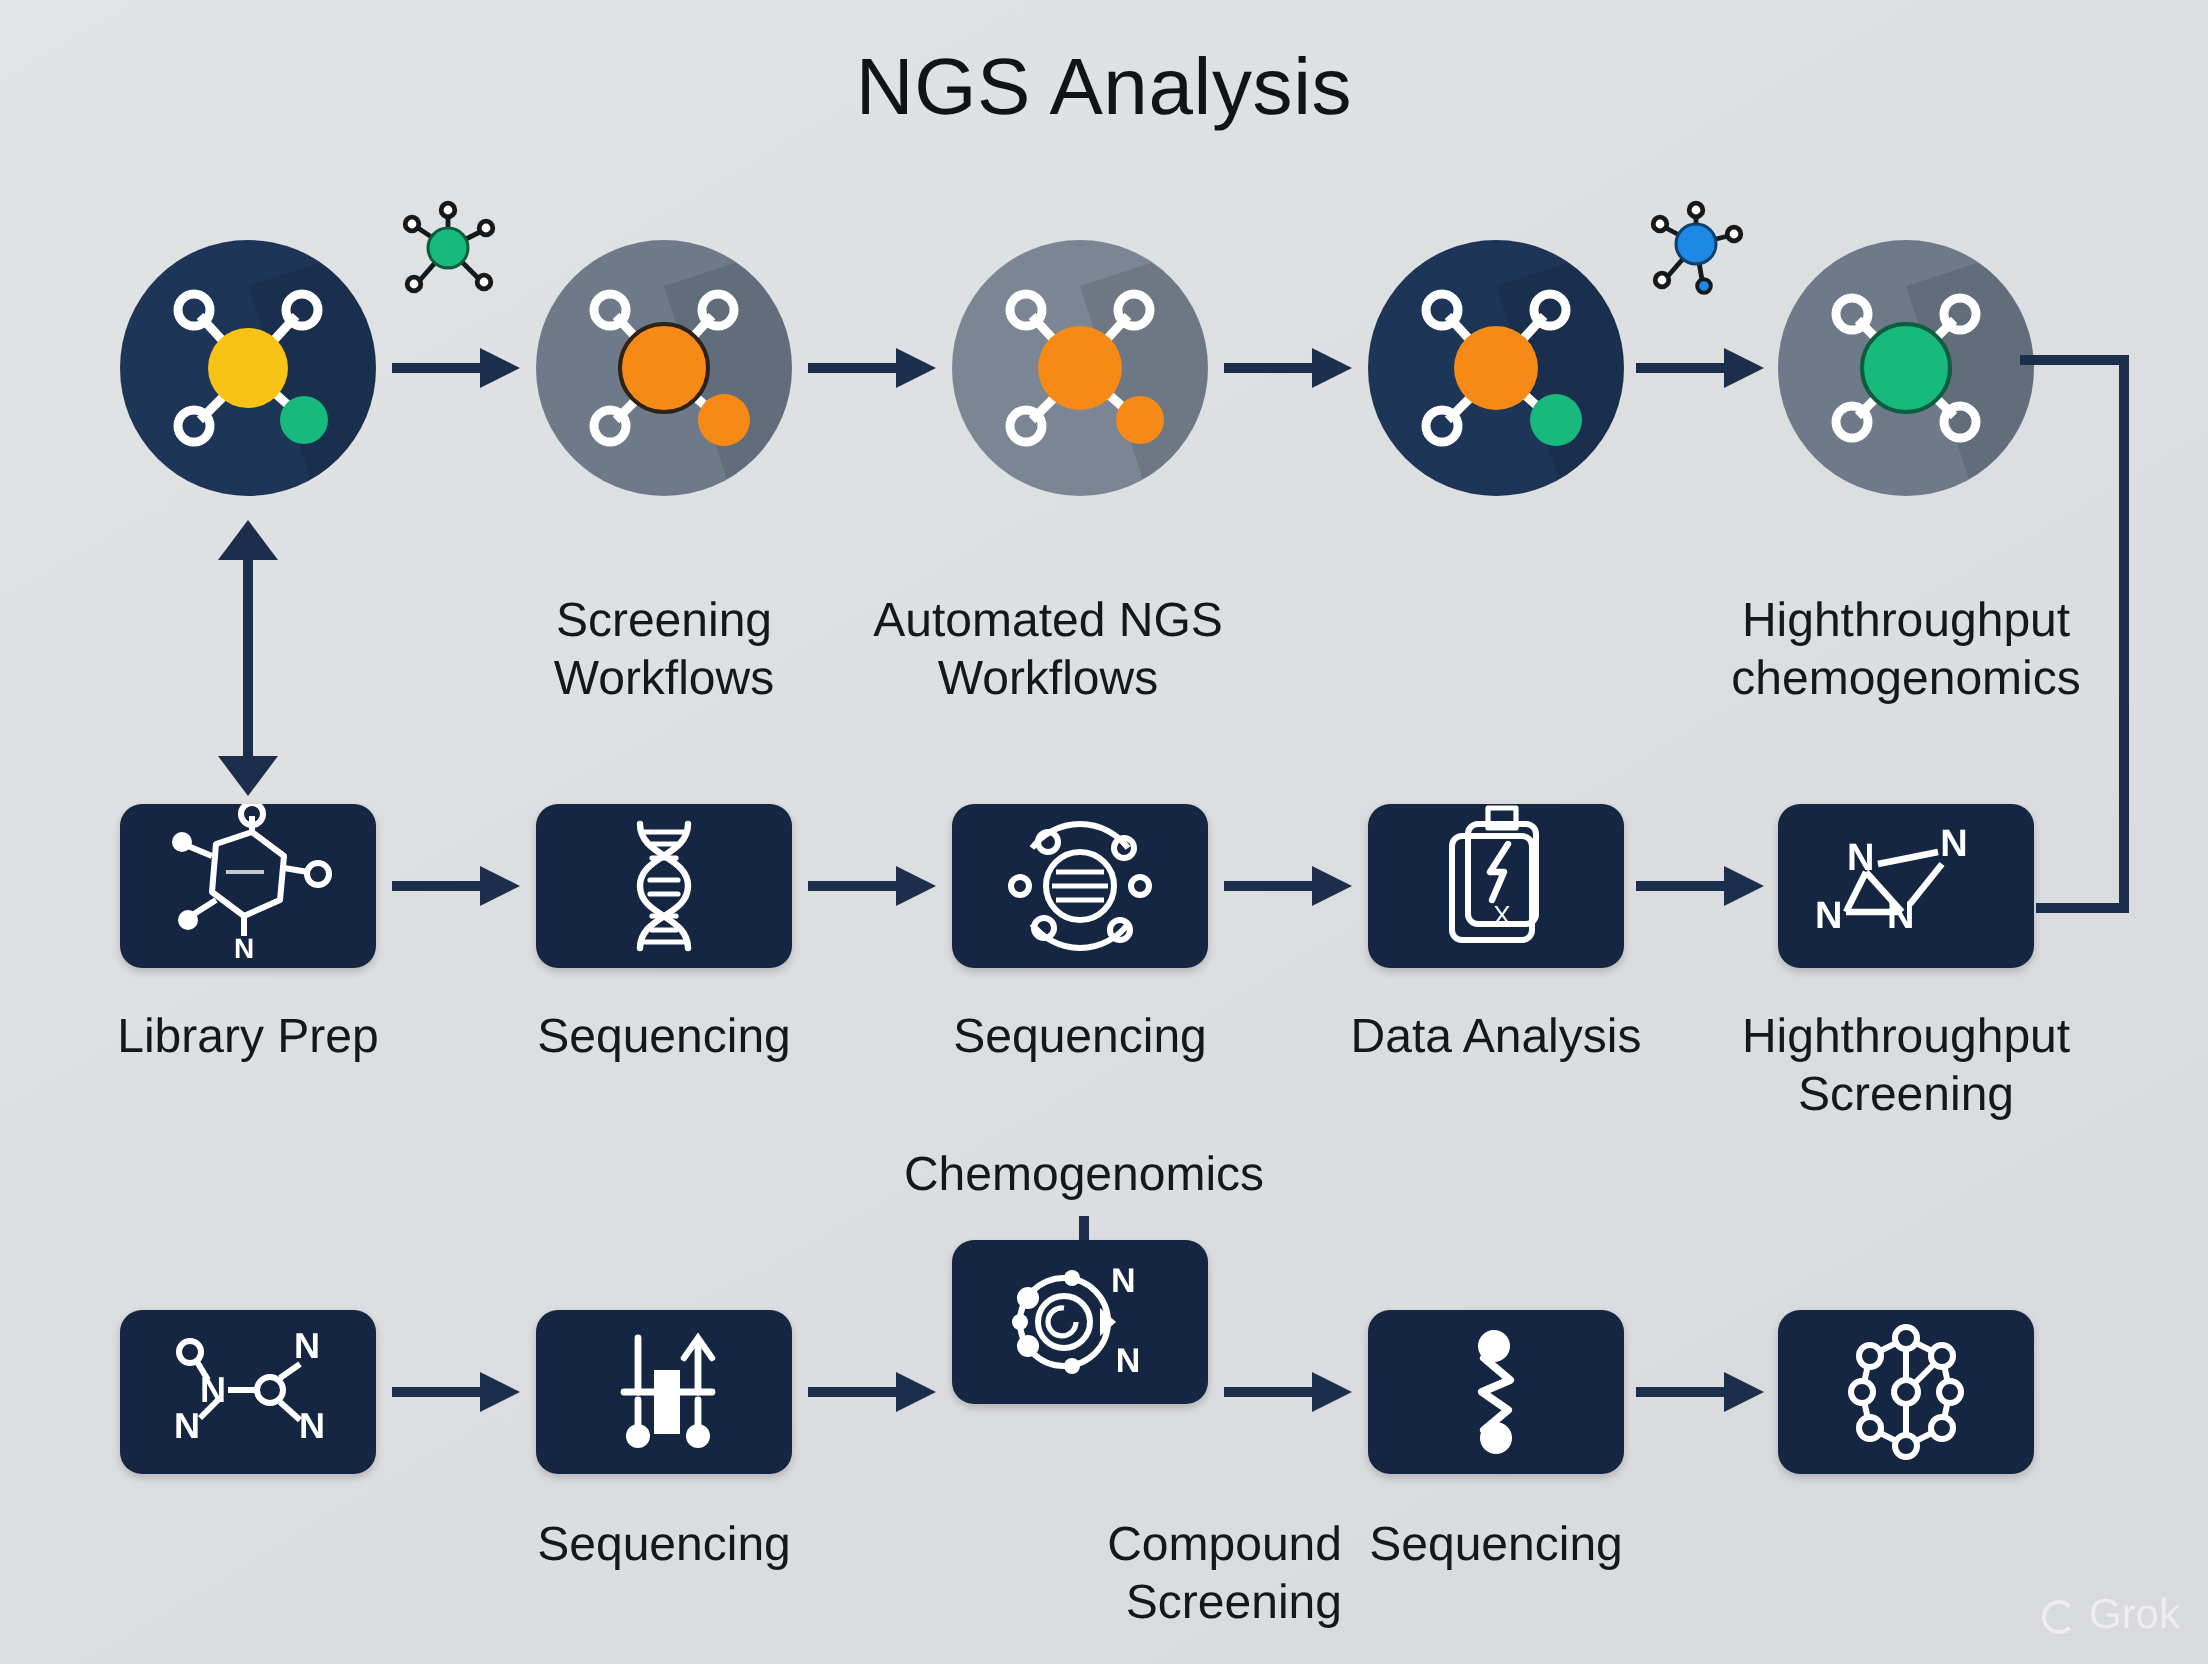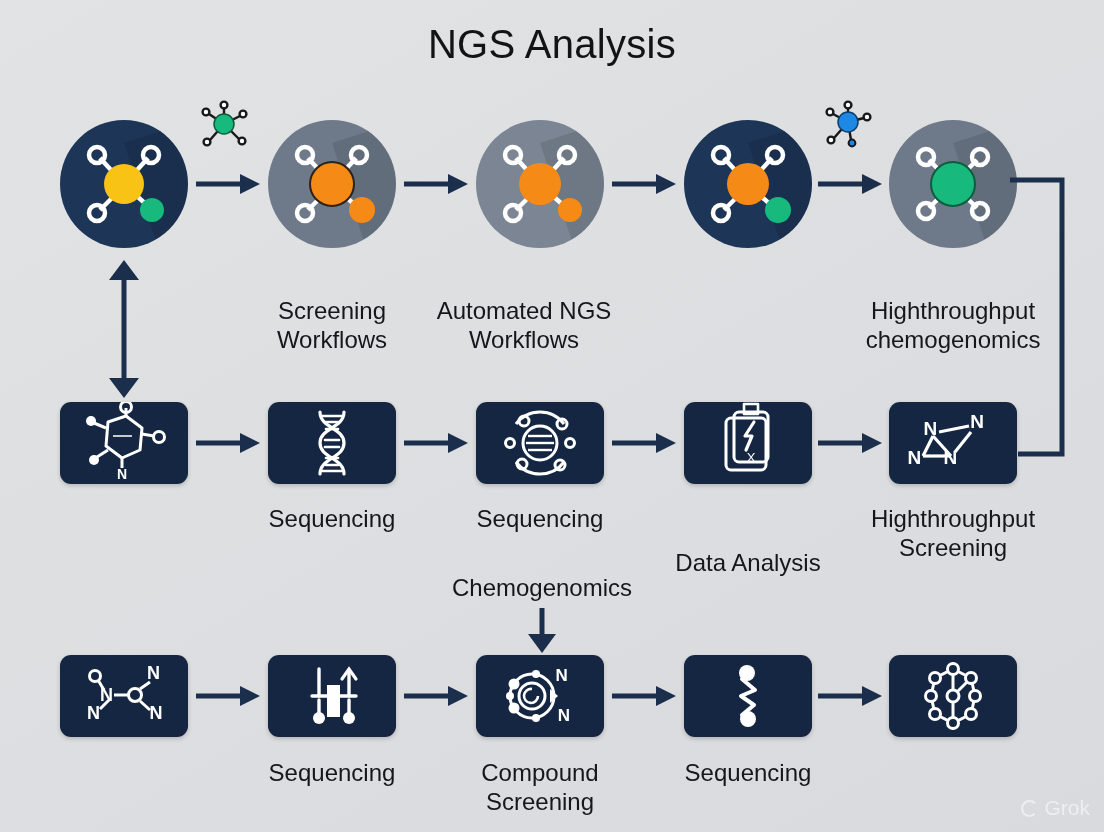--- a/index.html
+++ b/index.html
@@ -384,23 +384,24 @@
         <path d="M44 2 L64 12 L44 22 Z" fill="#1b2f4d"></path>
       </svg>
   </div>
   <div class="h-arrow" style="left:818px; top:431px;">
     <svg width="66" height="24" viewBox="0 0 66 24">
         <path d="M0 12 L46 12" stroke="#1b2f4d" stroke-width="5" fill="none"></path>
         <path d="M44 2 L64 12 L44 22 Z" fill="#1b2f4d"></path>
       </svg>
   </div>
 
+  <div class="node-label" style="left:14px; top:504px; width:220px;">Library Prep</div>
   <div class="node-label" style="left:222px; top:504px; width:220px;">Sequencing</div>
   <div class="node-label" style="left:430px; top:504px; width:220px;">Sequencing</div>
-  <div class="node-label" style="left:638px; top:504px; width:220px;margin-top:44px;">Data Analysis</div>
+  <div class="node-label" style="left:638px; top:504px; width:220px;">Data Analysis</div>
   <div class="node-label" style="left:843px; top:504px; width:220px;">Highthroughput
 Screening</div>
 
   <div class="node-label" style="left:430px; top:573px; width:224px;">Chemogenomics</div>
   <div class="v-arrow" style="left:524px; top:608px;">
     <svg width="36" height="46" viewBox="0 0 36 46">
       <path d="M18 0 L18 28" stroke="#1b2f4d" stroke-width="5" fill="none"></path>
       <path d="M4 26 L18 45 L32 26 Z" fill="#1b2f4d"></path>
     </svg>
   </div>
@@ -434,21 +435,21 @@
         <path d="M74 24 L81 14 L88 24" stroke-width="3.2"></path>
         <line x1="51" y1="45" x2="51" y2="58"></line>
         <line x1="81" y1="45" x2="81" y2="58"></line>
       </g>
       <rect x="59" y="30" width="13" height="32" fill="#ffffff"></rect>
       <circle cx="51" cy="63" r="6" fill="#ffffff"></circle>
       <circle cx="81" cy="63" r="6" fill="#ffffff"></circle>
     </svg>
   </div>
 
-  <div class="tile" style="left:476px; top:655px;padding-left:38px;">
+  <div class="tile" style="left:476px; top:620px;padding-left:38px;">
     <svg viewBox="0 0 128 82">
       <g stroke="#ffffff" stroke-width="3" fill="none">
         <circle cx="56" cy="41" r="22"></circle>
         <circle cx="56" cy="41" r="13"></circle>
         <path d="M56 34 A7 7 0 1 0 62 41" stroke-width="2.6"></path>
       </g>
       <g fill="#ffffff">
         <circle cx="38" cy="29" r="5.5"></circle>
         <circle cx="38" cy="53" r="5.5"></circle>
         <circle cx="34" cy="41" r="4"></circle>
@@ -511,21 +512,21 @@
       </svg>
   </div>
   <div class="h-arrow" style="left:818px; top:684px;">
     <svg width="66" height="24" viewBox="0 0 66 24">
         <path d="M0 12 L46 12" stroke="#1b2f4d" stroke-width="5" fill="none"></path>
         <path d="M44 2 L64 12 L44 22 Z" fill="#1b2f4d"></path>
       </svg>
   </div>
 
   <div class="node-label" style="left:222px; top:758px; width:220px;">Sequencing</div>
-  <div class="node-label" style="left:430px; top:758px; width:220px;">Compound
+  <div class="node-label" style="left:451px; top:758px; width:220px;text-align:right;">Compound
 Screening</div>
   <div class="node-label" style="left:638px; top:758px; width:220px;">Sequencing</div>
 
   <div class="wm">
     <span class="ring"></span>
     <span>Grok</span>
   </div>
 
 </div>
 

